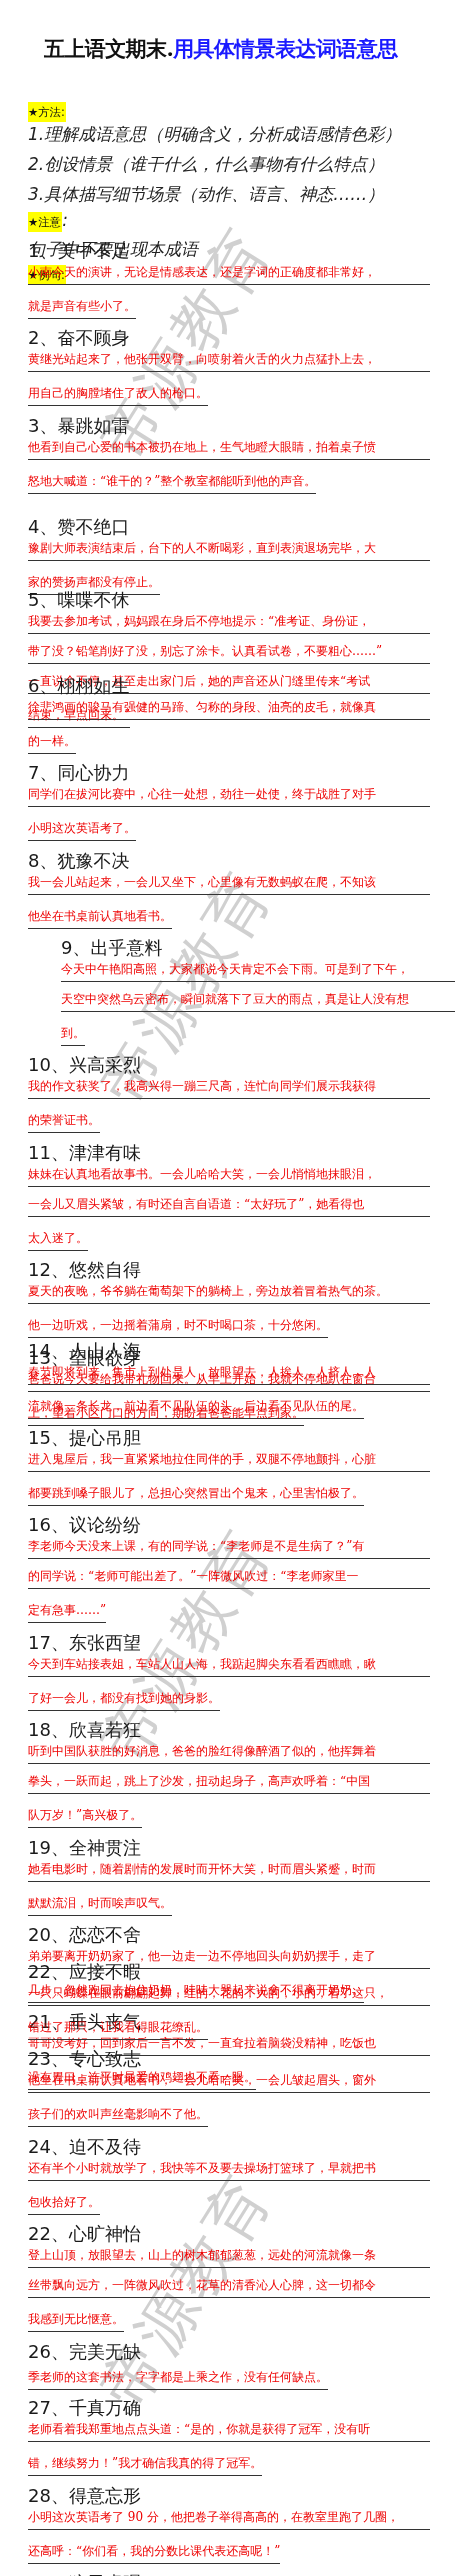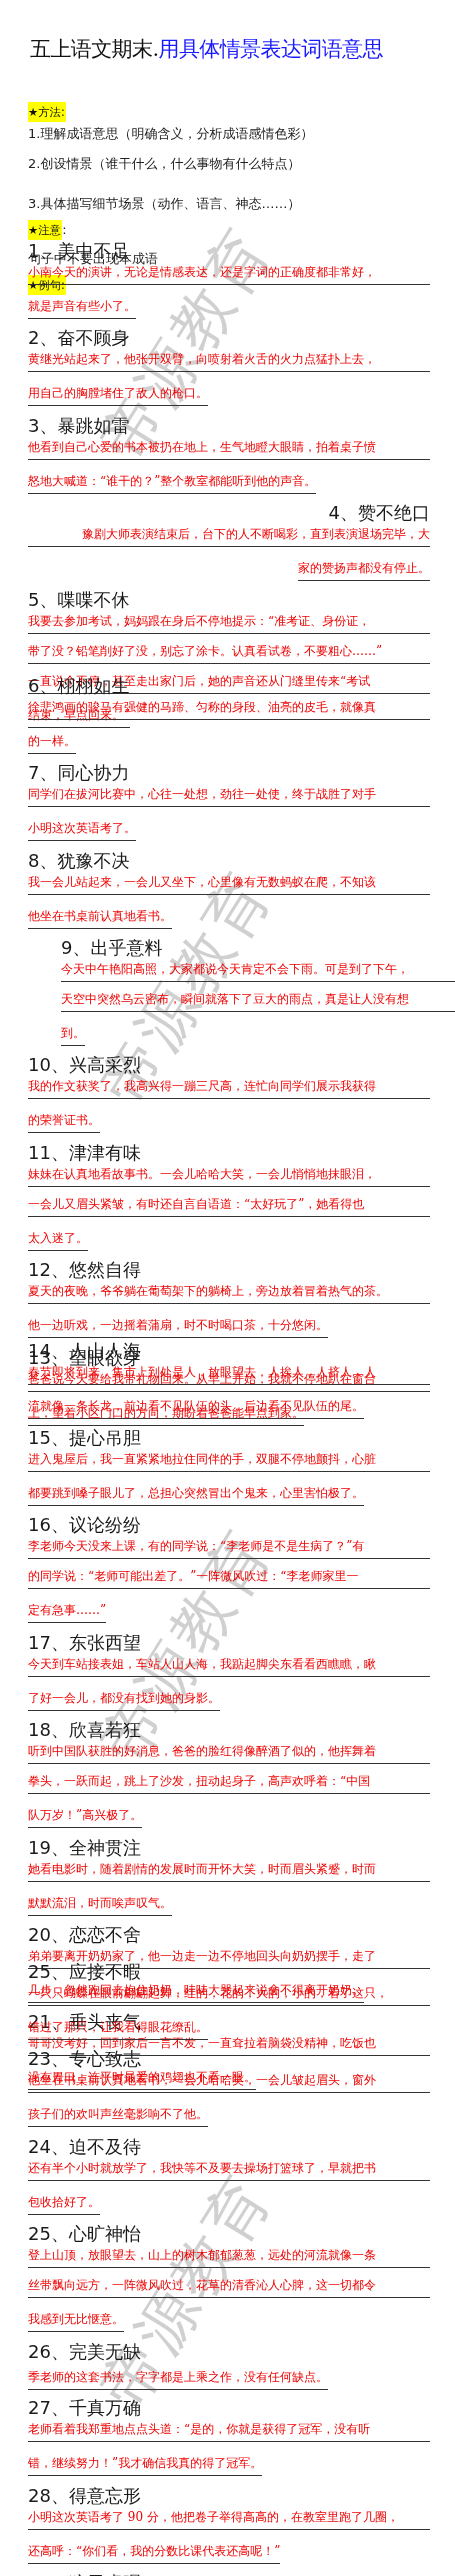--- a/index.html
+++ b/index.html
@@ -1,23 +1,23 @@
 <!DOCTYPE html>
 <html style="font-size:10px"><head>
 <meta charset="utf-8">
 <style>
   html, body { margin: 0; padding: 0; background: #ffffff; }
   body { width: 455px; height: 2576px; position: relative; overflow: hidden;
          font-family: "DejaVu Sans", "Liberation Sans", sans-serif; color: #111; }
-  .title { position: absolute; left: 30px; top: 35px; font-size: 21px; font-weight: normal;
+  .title { position: absolute; left: 44px; top: 35px; font-size: 21px; font-weight: bold;
            font-family: "DejaVu Serif", "Liberation Serif", serif; letter-spacing: -0.6px; white-space: nowrap; }
   .title .black { color: #111; }
   .title .blue { color: #1a1aff; }
   .hl { display: inline-block; background: #ffff00; padding: 0 1.3px 0 0; font-size: 11.4px; line-height: 20px; height: 20px; }
-  .plain { font-size: 13px; line-height: 20px; height: 20px; color: #222; white-space: nowrap; }
+  .plain { font-size: 17px; line-height: 20px; height: 20px; color: #222; white-space: nowrap; font-style: italic; }
   .block { position: absolute; left: 28px; width: 402px; }
   .heading { font-size: 18px; line-height: 23px; height: 23px; color: #1a1a1a; white-space: nowrap; }
   .sentence { color: #ee0000; font-size: 12px; font-family: "DejaVu Serif", "Liberation Serif", serif; }
   .sentence .ln { display: block; height: 30px; line-height: 28px; white-space: nowrap; overflow: visible; }
   .sentence .ln span { border-bottom: 1.3px solid #333; padding-bottom: 0.6px; display: inline-block; line-height: 21.5px; }
   .sentence .ln.full span { display: block; width: 402px; }
   .watermark { position: absolute; font-size: 61px; color: rgba(150,150,150,0.45);
                transform: rotate(-58deg); transform-origin: center; white-space: nowrap;
                font-family: "DejaVu Sans", sans-serif; pointer-events: none; letter-spacing: 3.8px; }
 </style>
@@ -25,21 +25,21 @@
 <body>
 
 <div class="title">
   <span class="black">五上语文期末.</span><span class="blue">用具体情景表达词语意思</span>
 </div>
 
 <div class="block" style="top:102px;">
   <div style="height:21.5px;"><span class="hl">★方法:</span></div>
   <div class="plain">1.理解成语意思（明确含义，分析成语感情色彩）</div>
   <div class="plain" style="margin-top:10px;">2.创设情景（谁干什么，什么事物有什么特点）</div>
-  <div class="plain" style="margin-top:20px;">3.具体描写细节场景（动作、语言、神态……）</div>
+  <div class="plain" style="margin-top:10px;">3.具体描写细节场景（动作、语言、神态……）</div>
   <div style="height:23px; margin-top:6.3px;"><span class="hl">★注意</span><span class="plain">:</span></div>
   <div class="plain" style="margin-top:6.3px;">句子中不要出现本成语</div>
   <div style="height:23px; margin-top:6.3px;"><span class="hl">★例句:</span></div>
 </div>
 
 <div class="watermark" style="left:57px; top:304px;">帝源教育</div>
 <div class="watermark" style="left:57px; top:948px;">帝源教育</div>
 <div class="watermark" style="left:57px; top:1606px;">帝源教育</div>
 <div class="watermark" style="left:57px; top:2251px;">帝源教育</div>
 
@@ -64,21 +64,21 @@
     </div>
     <div class="block" style="top: 414px;">
       <div class="heading">3、暴跳如雷</div>
       <div class="sentence">
         <div class="ln full">
           <span>他看到自己心爱的书本被扔在地上，生气地瞪大眼睛，拍着桌子愤</span>
         </div>
         <div class="ln"><span>怒地大喊道：“谁干的？”整个教室都能听到他的声音。</span></div>
       </div>
     </div>
-    <div class="block" style="top: 501px; text-align: right;">
+    <div class="block" style="top: 515px;">
       <div class="heading">4、赞不绝口</div>
       <div class="sentence">
         <div class="ln full">
           <span>豫剧大师表演结束后，台下的人不断喝彩，直到表演退场完毕，大</span>
         </div>
         <div class="ln"><span>家的赞扬声都没有停止。</span></div>
       </div>
     </div>
     <div class="block" style="top: 588px;">
       <div class="heading">5、喋喋不休</div>
@@ -245,21 +245,21 @@
     <div class="block" style="top: 2010px;">
       <div class="heading">21、垂头丧气</div>
       <div class="sentence">
         <div class="ln full">
           <span>哥哥没考好，回到家后一言不发，一直耷拉着脑袋没精神，吃饭也</span>
         </div>
         <div class="ln"><span>没有胃口，连平时最爱的鸡翅也不看一眼。</span></div>
       </div>
     </div>
     <div class="block" style="top: 1960px;">
-      <div class="heading">25、应接不暇</div>
+      <div class="heading">22、应接不暇</div>
       <div class="sentence">
         <div class="ln full">
           <span>一只只蝴蝶在眼前翩翩起舞，红的，花的，大的，小的，看了这只，</span>
         </div>
         <div class="ln"><span>错过了那只，让我看得眼花缭乱。</span></div>
       </div>
     </div>
     <div class="block" style="top: 2047px;">
       <div class="heading">23、专心致志</div>
       <div class="sentence">
@@ -272,21 +272,21 @@
     <div class="block" style="top: 2135px;">
       <div class="heading">24、迫不及待</div>
       <div class="sentence">
         <div class="ln full">
           <span>还有半个小时就放学了，我快等不及要去操场打篮球了，早就把书</span>
         </div>
         <div class="ln"><span>包收拾好了。</span></div>
       </div>
     </div>
     <div class="block" style="top: 2222px;">
-      <div class="heading">25、心旷神怡</div>
+      <div class="heading">22、心旷神怡</div>
       <div class="sentence">
         <div class="ln full">
           <span>登上山顶，放眼望去，山上的树木郁郁葱葱，远处的河流就像一条</span>
         </div>
         <div class="ln full">
           <span>丝带飘向远方，一阵微风吹过，花草的清香沁人心脾，这一切都令</span>
         </div>
         <div class="ln"><span>我感到无比惬意。</span></div>
       </div>
     </div>

